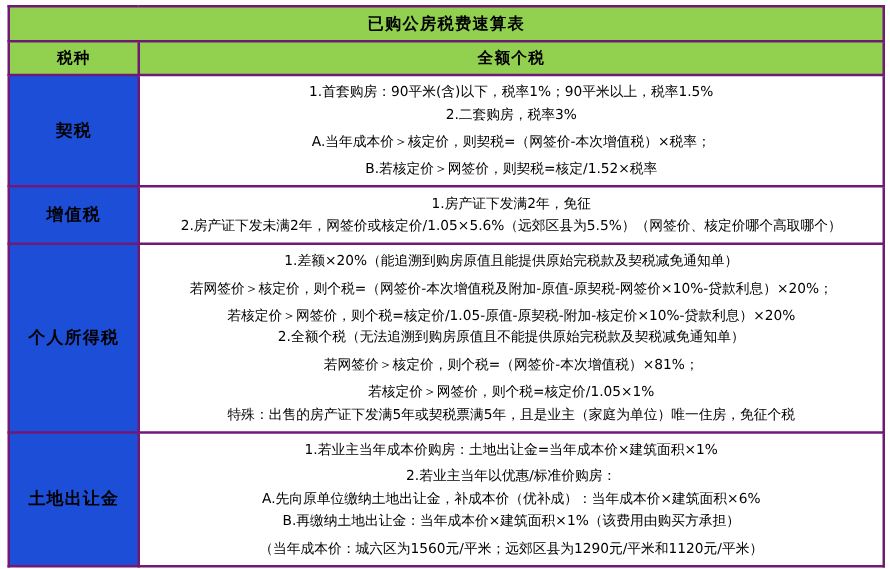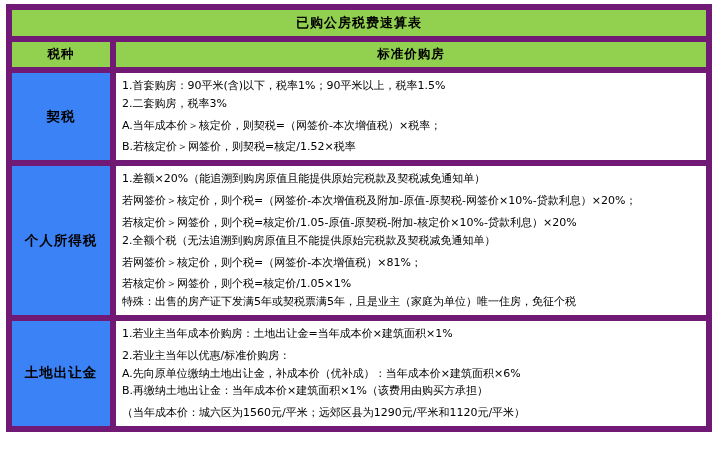--- a/index.html
+++ b/index.html
@@ -19,21 +19,21 @@
     margin: 0 auto;
     padding-top: 4px;
     box-sizing: border-box;
   }
   table.tax-table {
     border-collapse: collapse;
     width: 700px;
     table-layout: fixed;
   }
   table.tax-table td {
-    border: 6px solid #701a75;
+    border: 2px solid #701a75;
     vertical-align: middle;
     padding: 4px 6px;
     box-sizing: border-box;
   }
   .title-cell {
     background: #92d050;
     text-align: center;
     font-weight: bold;
     font-size: 13px;
     padding: 5px 0;
@@ -42,31 +42,31 @@
   .hdr-cell {
     background: #92d050;
     text-align: center;
     font-weight: bold;
     font-size: 12.5px;
     padding: 4px 0;
     letter-spacing: 1px;
     margin-left: 29px;
   }
   .cat-cell {
-    background: #3b82f6;
+    background: #1d4ed8;
     text-align: center;
     font-weight: bold;
     font-size: 13.5px;
     letter-spacing: 1px;
   }
   .body-cell {
     background: #ffffff;
     font-size: 11px;
     line-height: 1.62;
-    text-align: left;
+    text-align: center;
   }
   .body-cell p {
     margin: 0;
     padding: 0;
     white-space: nowrap;
     overflow: hidden;
   }
   .body-cell p.blank {
     height: 4px;
   }
@@ -81,35 +81,42 @@
     <colgroup>
       <col class="col-cat">
       <col class="col-body">
     </colgroup>
     <tbody>
       <tr>
         <td class="title-cell" colspan="2">已购公房税费速算表</td>
       </tr>
       <tr>
         <td class="hdr-cell">税种</td>
-        <td class="hdr-cell">标准价购房</td>
+        <td class="hdr-cell">全额个税</td>
       </tr>
 
       <tr>
         <td class="cat-cell">契税</td>
         <td class="body-cell">
           <p>1.首套购房：90平米(含)以下，税率1%；90平米以上，税率1.5%</p>
           <p>2.二套购房，税率3%</p>
           <p class="blank"></p>
           <p>A.当年成本价＞核定价，则契税=（网签价-本次增值税）×税率；</p>
           <p class="blank"></p>
           <p>B.若核定价＞网签价，则契税=核定/1.52×税率</p>
         </td>
       </tr>
 
+      <tr>
+        <td class="cat-cell">增值税</td>
+        <td class="body-cell">
+          <p>1.房产证下发满2年，免征</p>
+          <p>2.房产证下发未满2年，网签价或核定价/1.05×5.6%（远郊区县为5.5%）（网签价、核定价哪个高取哪个）</p>
+        </td>
+      </tr>
 
       <tr>
         <td class="cat-cell">个人所得税</td>
         <td class="body-cell">
           <p>1.差额×20%（能追溯到购房原值且能提供原始完税款及契税减免通知单）</p>
           <p class="blank"></p>
           <p>若网签价＞核定价，则个税=（网签价-本次增值税及附加-原值-原契税-网签价×10%-贷款利息）×20%；</p>
           <p class="blank"></p>
           <p>若核定价＞网签价，则个税=核定价/1.05-原值-原契税-附加-核定价×10%-贷款利息）×20%</p>
           <p>2.全额个税（无法追溯到购房原值且不能提供原始完税款及契税减免通知单）</p>

